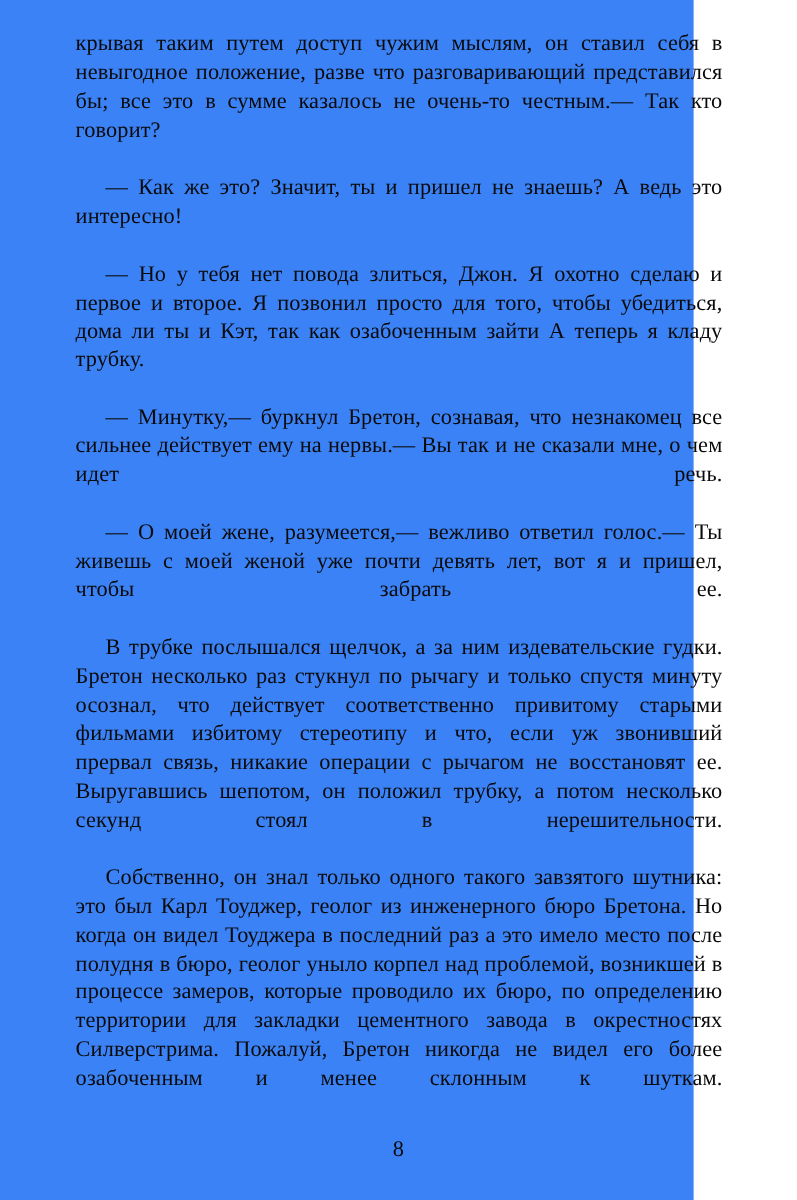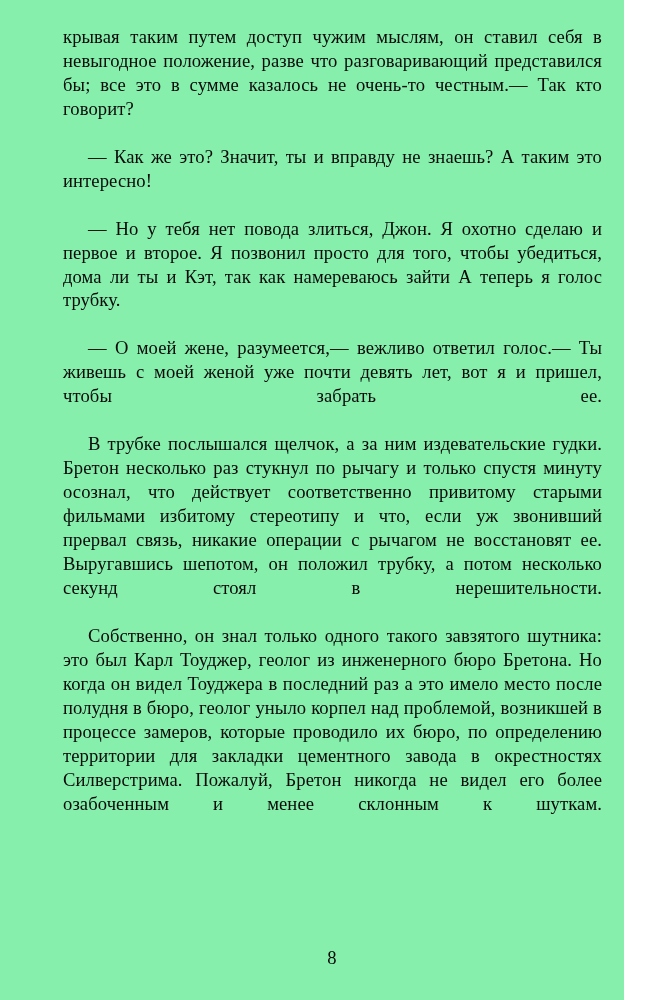--- a/index.html
+++ b/index.html
@@ -12,23 +12,23 @@
     height: 1000px;
     position: relative;
     font-family: "Liberation Serif", "DejaVu Serif", serif;
     color: #0a0a0a;
     overflow: hidden;
   }
   .page {
     position: absolute;
     left: 0;
     top: 0;
-    width: 624px;
+    width: 578px;
     height: 1000px;
-    background: #86efac;
+    background: #3b82f6;
   }
   .text-block {
     position: absolute;
     left: 63px;
     top: 25px;
     width: 539px;
   }
   .para {
     margin: 0;
     font-size: 18.6px;
@@ -61,22 +61,23 @@
     color: #0a0a0a;
   }
 </style>
 </head>
 <body>
 
 <div class="page">
 
   <div class="text-block">
     <p class="para cont">крывая таким путем доступ чужим мыслям, он ставил себя в невыгодное положение, разве что разговаривающий представился бы; все это в сумме казалось не очень-то честным.— Так кто говорит?</p>
-    <p class="para">— Как же это? Значит, ты и вправду не знаешь? А таким это интересно!</p>
-    <p class="para">— Но у тебя нет повода злиться, Джон. Я охотно сделаю и первое и второе. Я позвонил просто для того, чтобы убедиться, дома ли ты и Кэт, так как намереваюсь зайти А теперь я голос трубку.</p>
+    <p class="para">— Как же это? Значит, ты и пришел не знаешь? А ведь это интересно!</p>
+    <p class="para">— Но у тебя нет повода злиться, Джон. Я охотно сделаю и первое и второе. Я позвонил просто для того, чтобы убедиться, дома ли ты и Кэт, так как озабоченным зайти А теперь я кладу трубку.</p>
+    <p class="para">— Минутку,— буркнул Бретон, сознавая, что незнакомец все сильнее действует ему на нервы.— Вы так и не сказали мне, о чем идет речь.</p>
     <p class="para">— О моей жене, разумеется,— вежливо ответил голос.— Ты живешь с моей женой уже почти девять лет, вот я и пришел, чтобы забрать ее.</p>
     <p class="para">В трубке послышался щелчок, а за ним издевательские гудки. Бретон несколько раз стукнул по рычагу и только спустя минуту осознал, что действует соответственно привитому старыми фильмами избитому стереотипу и что, если уж звонивший прервал связь, никакие операции с рычагом не восстановят ее. Выругавшись шепотом, он положил трубку, а потом несколько секунд стоял в нерешительности.</p>
     <p class="para">Собственно, он знал только одного такого завзятого шутника: это был Карл Тоуджер, геолог из инженерного бюро Бретона. Но когда он видел Тоуджера в последний раз  а это имело место после полудня в бюро, геолог уныло корпел над проблемой, возникшей в процессе замеров, которые проводило их бюро, по определению территории для закладки цементного завода в окрестностях Силверстрима. Пожалуй, Бретон никогда не видел его более озабоченным и менее склонным к шуткам.</p>
 
   </div>
 
   <div class="folio">8</div>
 
 </div>
 

